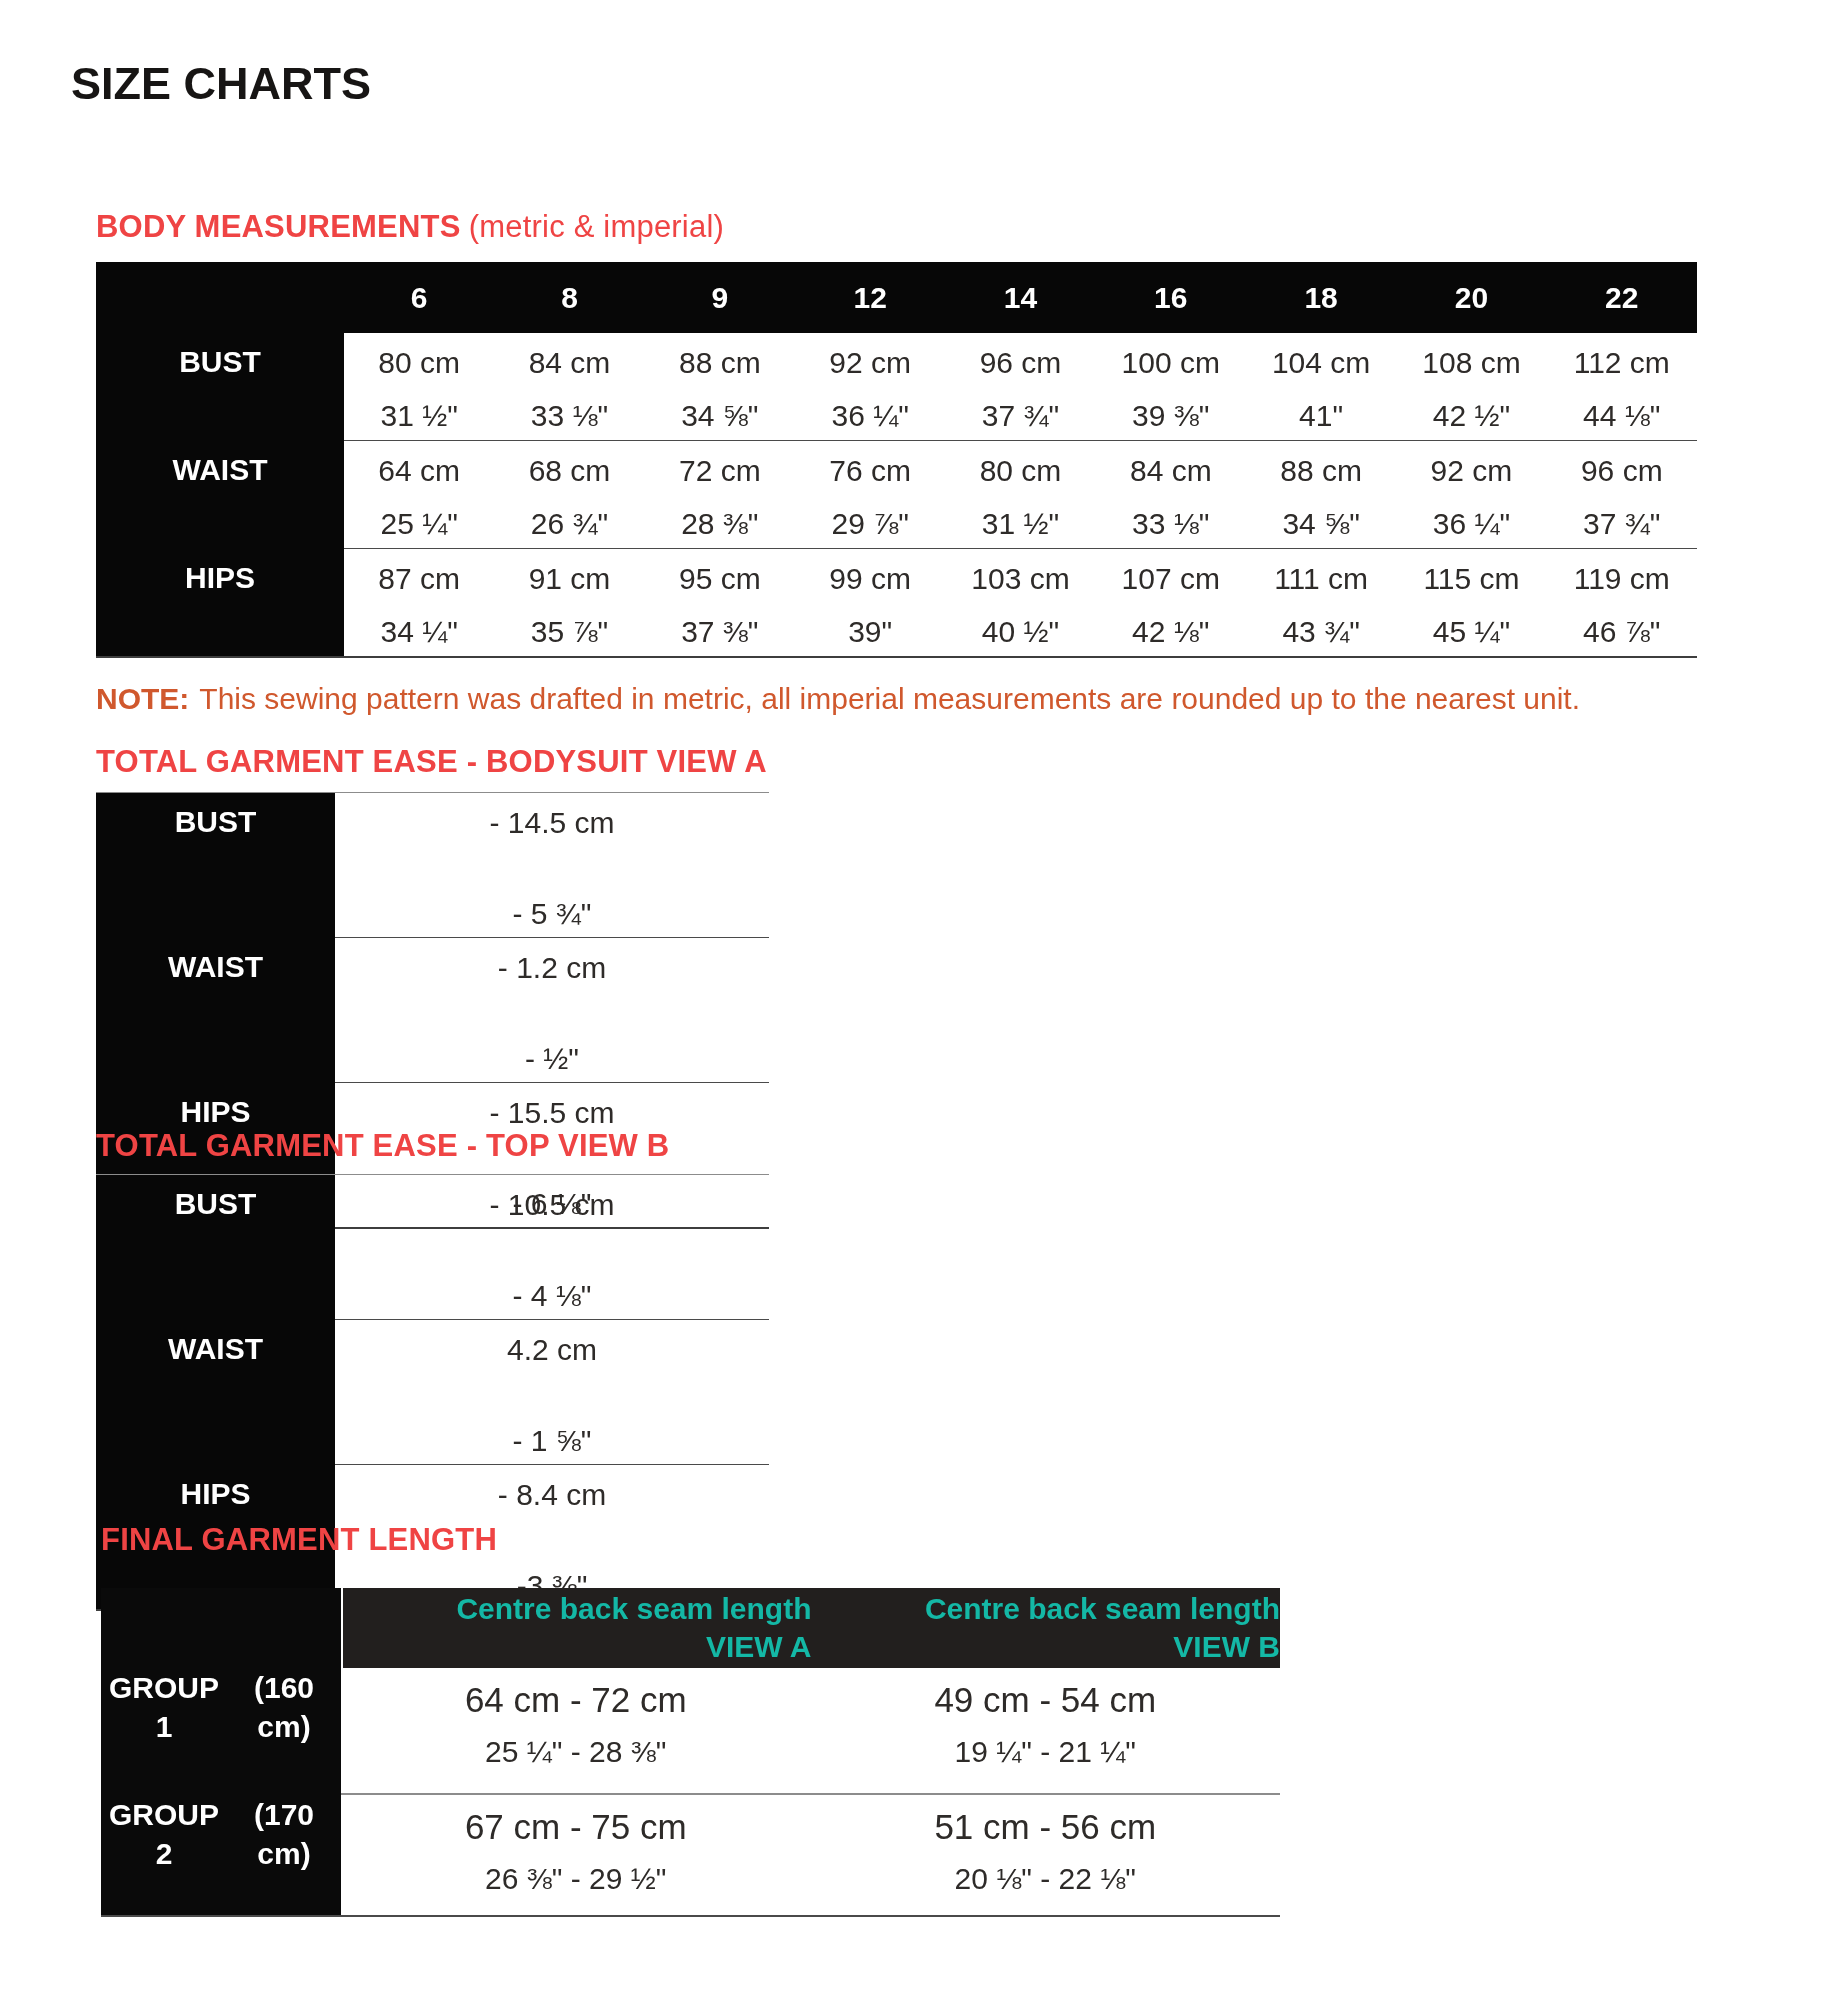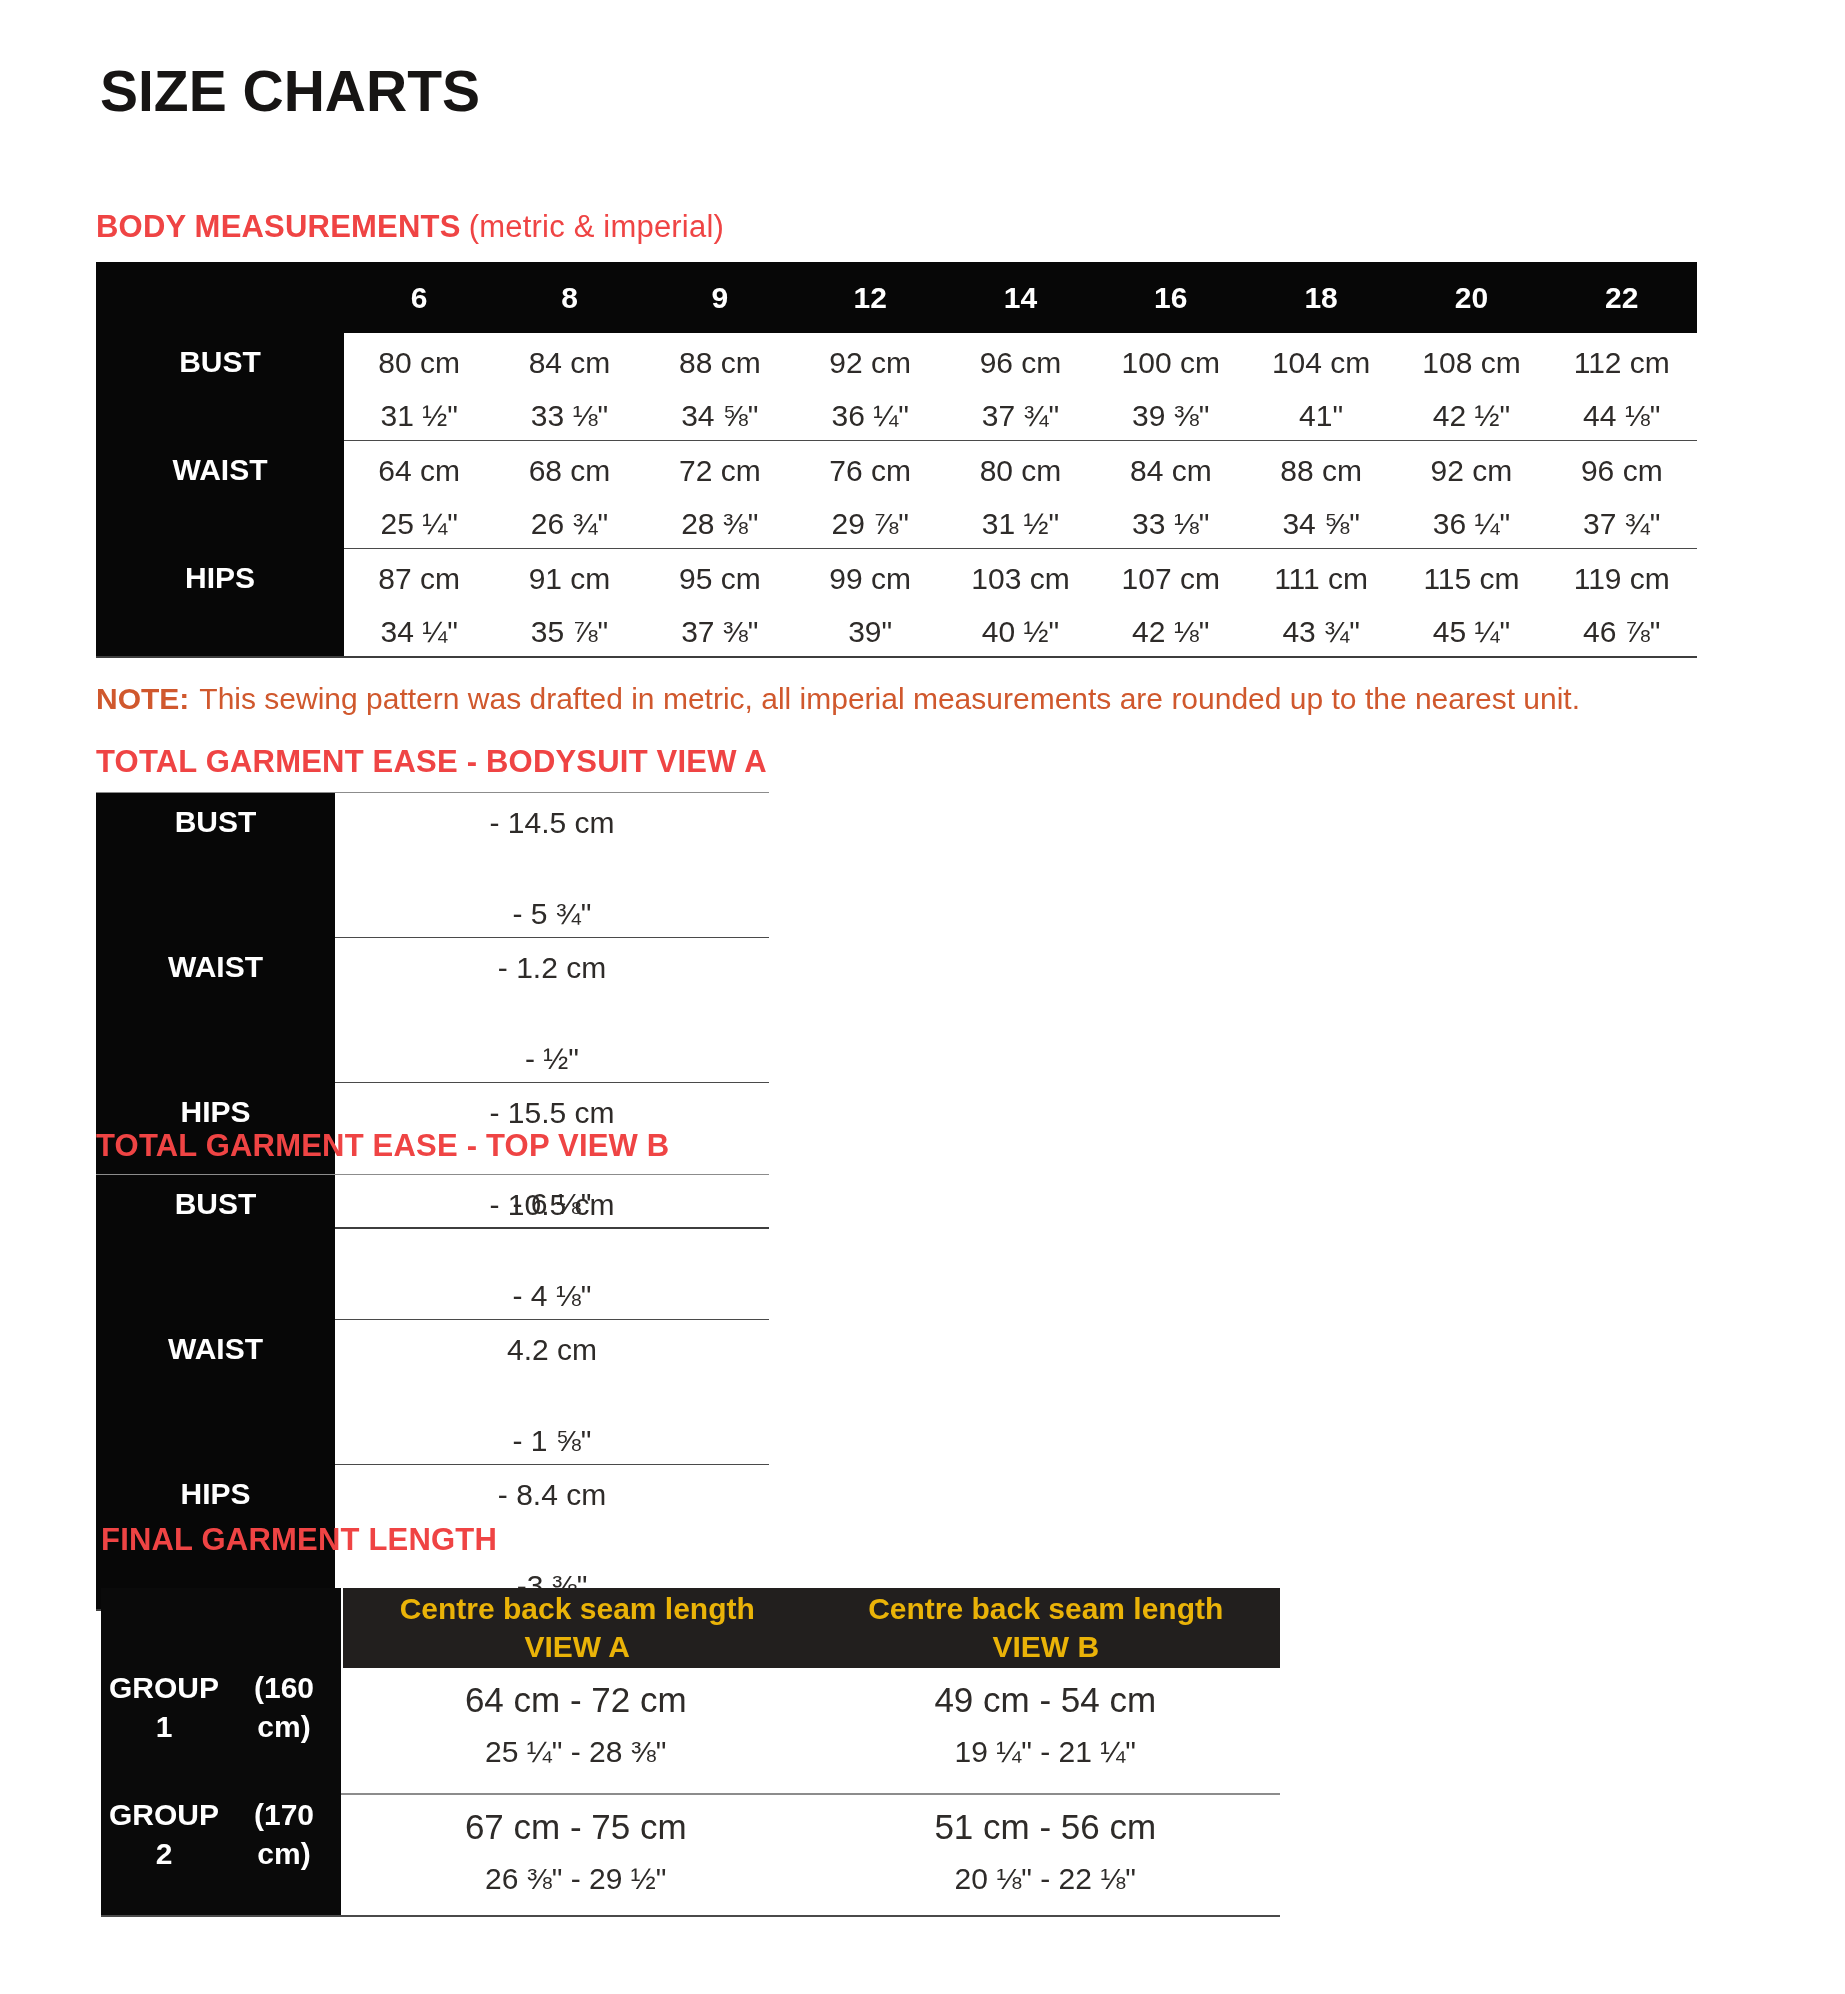--- a/index.html
+++ b/index.html
@@ -5,21 +5,21 @@
   * { margin:0; padding:0; box-sizing:border-box; }
   html, body { background:#ffffff; }
   body {
     width:1846px; height:1994px; position:relative;
     font-family:"Liberation Sans","DejaVu Sans",sans-serif;
     color:#2e2b29;
   }
   .abs { position:absolute; }
 
   
-  .title { left:100px; top:58px; font-size:57px; font-weight:800; color:#171514; letter-spacing:0px; }
+  .title { left:71px; top:58px; font-size:45px; font-weight:800; color:#171514; letter-spacing:0px; }
 
   
   .sec-head { font-size:31px; font-weight:700; color:#ef4444; letter-spacing:0.2px; line-height:38px; }
   .bm-head { left:96px; top:208px; }
   .bm-head .light { font-weight:400; margin-left:8.2px; }
 
   
   .bmt { left:96px; top:262px; width:1601px; border-bottom:2.5px solid #3e3e3e; }
   .bmt-header { display:flex; background:#070707; height:71px; align-items:center; }
   .bmt-header .spacer { width:248px; }
@@ -56,22 +56,22 @@
   .e-cm { height:59px; display:flex; align-items:center; justify-content:center; font-size:30px; }
   .e-in { height:46px; display:flex; align-items:center; justify-content:center; font-size:30px; }
 
   
   .fin-head { left:101px; top:1521px; }
   .fin { left:101px; top:1588px; width:1179px; border-bottom:2.5px solid #4a4a4a; }
   .fin-header { display:flex; height:80px; }
   .fin-header .spacer { width:240px; background:#0a0a0a; }
   .fin-hcells { flex:1; display:flex; background:#221F1E; border-left:2.5px solid #ffffff; }
   .fin-hcell {
-    flex:1; display:flex; flex-direction:column; justify-content:center; align-items:center;
-    color:#eab308; font-weight:700; font-size:30px; line-height:38px;
+    flex:1; display:flex; flex-direction:column; justify-content:center; align-items:flex-end;
+    color:#14b8a6; font-weight:700; font-size:30px; line-height:38px;
   }
   .fin-row { display:flex; }
   .fin-row-1 { height:127px; }
   .fin-row-2 { height:120px; }
   .fin-label {
     width:240px; background:#0a0a0a; color:#ffffff; font-weight:700; font-size:30px;
     text-align:center; display:flex; flex-direction:row; justify-content:center; line-height:39px;
   }
   .fin-data { flex:1; display:flex; border-bottom:2.5px solid #8c8c8c; }
   .fin-row:last-child .fin-data { border-bottom:none; }

